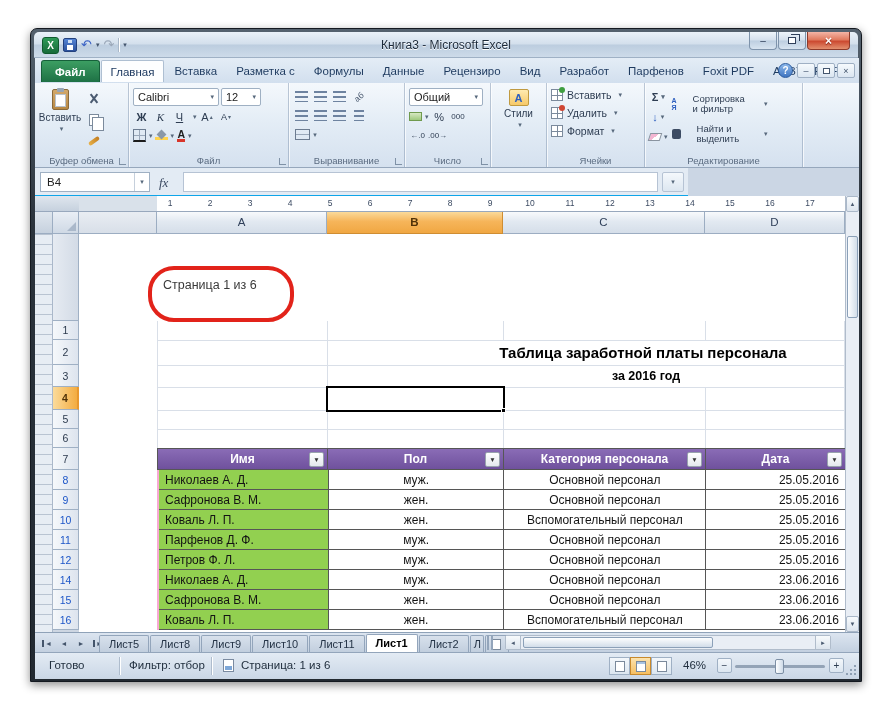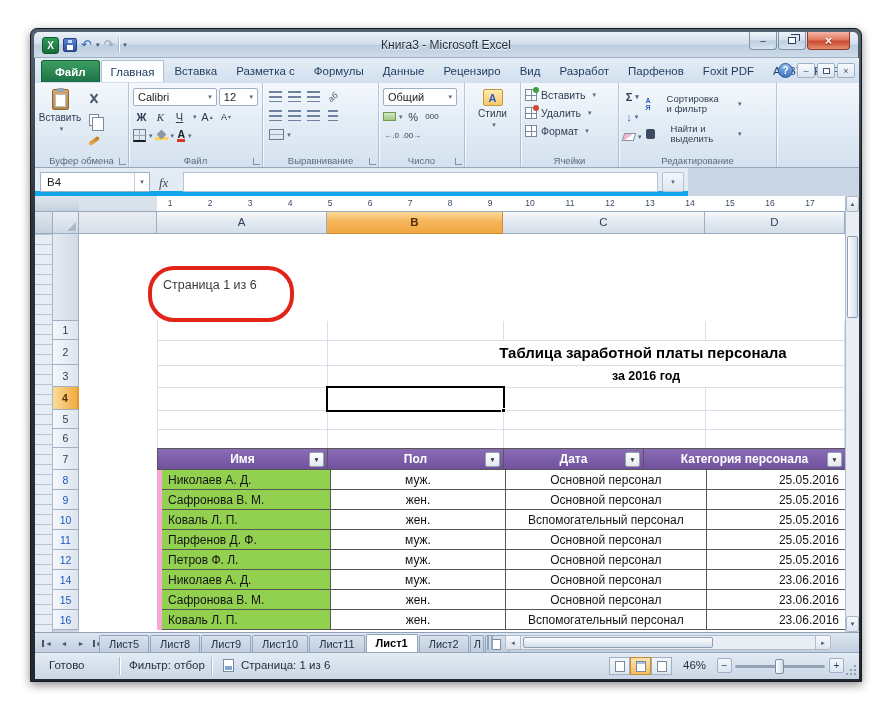--- a/index.html
+++ b/index.html
@@ -73,21 +73,21 @@
 .cells-ico.ins::after{background:#3f9e3f}
 .cells-ico.del::after{background:#cf4633}
 .cellbtn{display:flex;align-items:center;gap:4px;font-size:10.5px;color:#2e3d52;height:18px}
 .eraser{width:12px;height:8px;background:linear-gradient(135deg,#f3b6d2 50%,#fff 50%);border:1px solid #8a94a0;transform:skewX(-18deg)}
 .binoc{position:relative;width:15px;height:10px}
 .binoc::before,.binoc::after{content:'';position:absolute;top:0;width:6px;height:10px;background:#3c4b63;border-radius:2px}
 .binoc::before{left:0}.binoc::after{right:0}
 .edbig{display:flex;align-items:center;gap:16px;width:96px;height:27px;font-size:9.5px;line-height:10px;color:#2e3d52}
 .sorticon{display:flex;flex-direction:column;font-size:7px;font-weight:bold;color:#2d5fbf;line-height:7px}
 
-.fbar{left:0;top:110px;width:653px;height:28px;background:#e3ebf4;border-bottom:5px solid #0ea5e9}
+.fbar{left:0;top:110px;width:653px;height:28px;background:#e3ebf4;border-bottom:1px solid #0ea5e9}
 .namebox{position:absolute;left:5px;top:4px;width:110px;height:20px;background:#fff;border:1px solid #9fb0c3;font-size:11.5px;display:flex;align-items:center}
 .namebox .nb-t{flex:1;padding-left:6px}
 .nb-d{width:15px;height:100%;border-left:1px solid #c6d0dc;display:flex;align-items:center;justify-content:center;font-size:7px;color:#57687c}
 .fx{position:absolute;left:124px;top:7px;font-family:"Liberation Serif",serif;font-style:italic;font-size:13px;color:#3c4b63}
 .finput{position:absolute;left:148px;right:30px;top:4px;height:20px;background:#fff;border:1px solid #b6c3d4}
 .fexp{position:absolute;right:4px;top:4px;width:22px;height:20px;background:linear-gradient(#f4f8fc,#dde7f1);border:1px solid #b6c3d4;border-radius:2px;display:flex;align-items:center;justify-content:center;font-size:7px;color:#57687c}
 
 .hruler{left:44px;top:138px;width:766px;height:16px;background:#fff;border-bottom:1px solid #98a8bd}
 .hr-margin{position:absolute;left:0;top:0;width:78px;height:100%;background:#d9e1ea}
 .rn{position:absolute;top:2px;width:14px;text-align:center;font-size:8.5px;color:#3c4b63}
@@ -109,21 +109,21 @@
 .glv{position:absolute;width:1px;background:#d9dfe8}
 .pagehdr{position:absolute;left:84px;top:44px;font-size:12.5px;color:#3a3a3a}
 .doctitle{position:absolute;left:564px;top:106px;height:25px;line-height:25px;transform:translateX(-50%);white-space:nowrap;font-weight:bold;font-size:15px;color:#000}
 .docsub{position:absolute;left:567px;top:131px;height:22px;line-height:22px;transform:translateX(-50%);white-space:nowrap;font-weight:bold;font-size:12.5px;color:#000}
 .selcell{position:absolute;left:247px;top:152px;width:179px;height:26px;border:2px solid #000;background:#fff}
 .handle{position:absolute;right:-3px;bottom:-3px;width:5px;height:5px;background:#000;border:1px solid #fff}
 .xtable{position:absolute;left:78px;top:214px;width:689px}
 .thead{display:flex;height:22px;border-left:1px solid #565656;border-top:1px solid #565656}
 .th{position:relative;background:linear-gradient(#8a6cb6,#6f519d);border-right:1px solid #565656;border-bottom:1px solid #565656;color:#fff;font-weight:bold;font-size:12px;display:flex;align-items:center;justify-content:center}
 .fb{position:absolute;right:3px;top:3px;width:15px;height:15px;background:linear-gradient(#ffffff,#e4e8ee);border:1px solid #98a2ae;border-radius:2px;color:#333;font-size:6.5px;display:flex;align-items:center;justify-content:center}
-.trow{display:flex;height:20px;border-left:5px solid #f9a8d4}
+.trow{display:flex;height:20px;border-left:2px solid #f9a8d4}
 .tc{border-right:1px solid #565656;border-bottom:1px solid #565656;font-size:12px;color:#141414;display:flex;align-items:center;background:#fff}
 .tc.name{background:#92d050;padding-left:6px}
 .tc.ctr{justify-content:center}
 .tc.date{justify-content:flex-end;padding-right:6px}
 
 .vscroll{left:810px;top:138px;width:14px;height:436px;background:#e9eef5;border-left:1px solid #b0bccb}
 .sbtn{position:absolute;left:0;width:13px;height:16px;background:linear-gradient(#f7fafc,#dde5ee);border:1px solid #aab8c9;border-radius:2px;display:flex;align-items:center;justify-content:center;font-size:6px;color:#4a5a70}
 .vthumb{position:absolute;left:1px;top:40px;width:11px;height:82px;background:linear-gradient(90deg,#fdfeff,#d2dde9);border:1px solid #8ba0b8;border-radius:2px}
 
 .tabsrow{left:0;top:574px;width:824px;height:20px;background:linear-gradient(#dce5f0,#c3d0e0);border-top:1px solid #8fa2b8}
@@ -230,21 +230,21 @@
               <span class="copy-ico"></span>
             </span>
           <span class="mini">
               <span class="brush-ico"></span>
             </span>
         </div>
         <div class="glabel">Буфер обмена</div>
         <span class="dlg"></span>
       </div>
 
-      <div class="grp" style="width:134px">
+      <div class="grp" style="width:160px">
         <div class="mrow">
           <div class="combo" style="width:86px">
               <span>Calibri</span>
               <span class="cdrop">▾</span>
             </div>
           <div class="combo" style="width:40px">
               <span>12</span>
               <span class="cdrop">▾</span>
             </div>
         </div>
@@ -493,26 +493,26 @@
       <div class="xtable">
         <div class="thead">
           <div class="th" style="width:170px">
               <span>Имя</span>
               <span class="fb">▼</span>
             </div>
           <div class="th" style="width:176px">
               <span>Пол</span>
               <span class="fb">▼</span>
             </div>
+          <div class="th" style="width:202px">
+              <span>Категория персонала</span>
+              <span class="fb">▼</span>
+            </div>
           <div class="th" style="width:140px">
               <span>Дата</span>
-              <span class="fb">▼</span>
-            </div>
-          <div class="th" style="width:202px">
-              <span>Категория персонала</span>
               <span class="fb">▼</span>
             </div>
         </div>
         <div class="trow">
           <div class="tc name" style="width:170px">Николаев А. Д.</div>
           <div class="tc ctr" style="width:176px">муж.</div>
           <div class="tc ctr" style="width:202px">Основной персонал</div>
           <div class="tc date" style="width:140px">25.05.2016</div>
         </div>
         <div class="trow">

